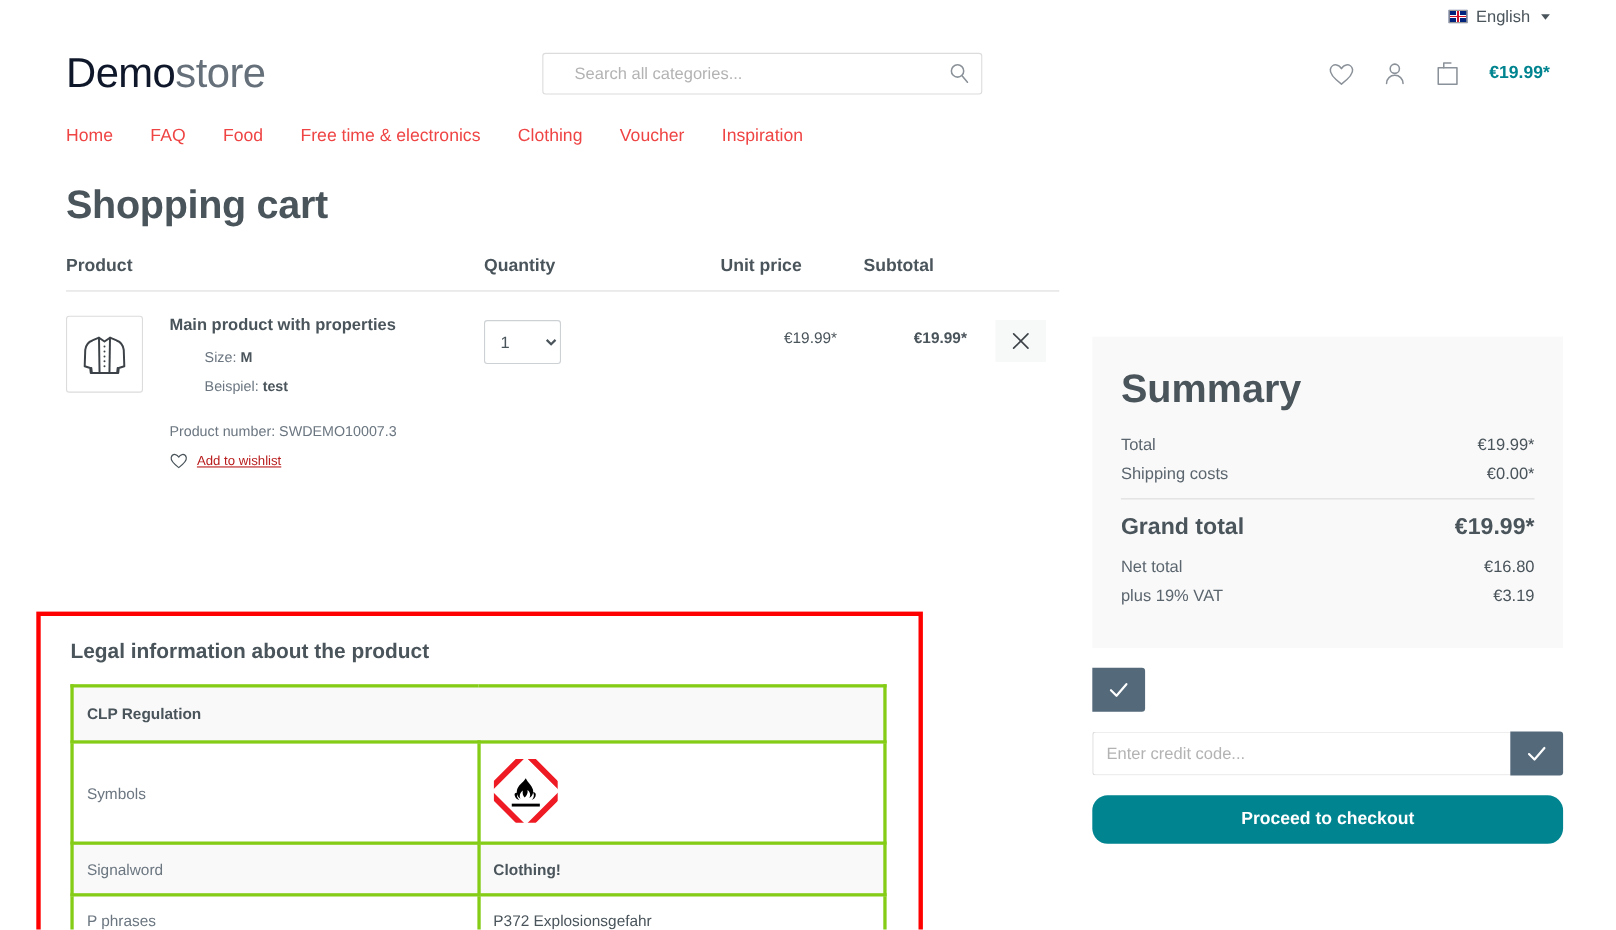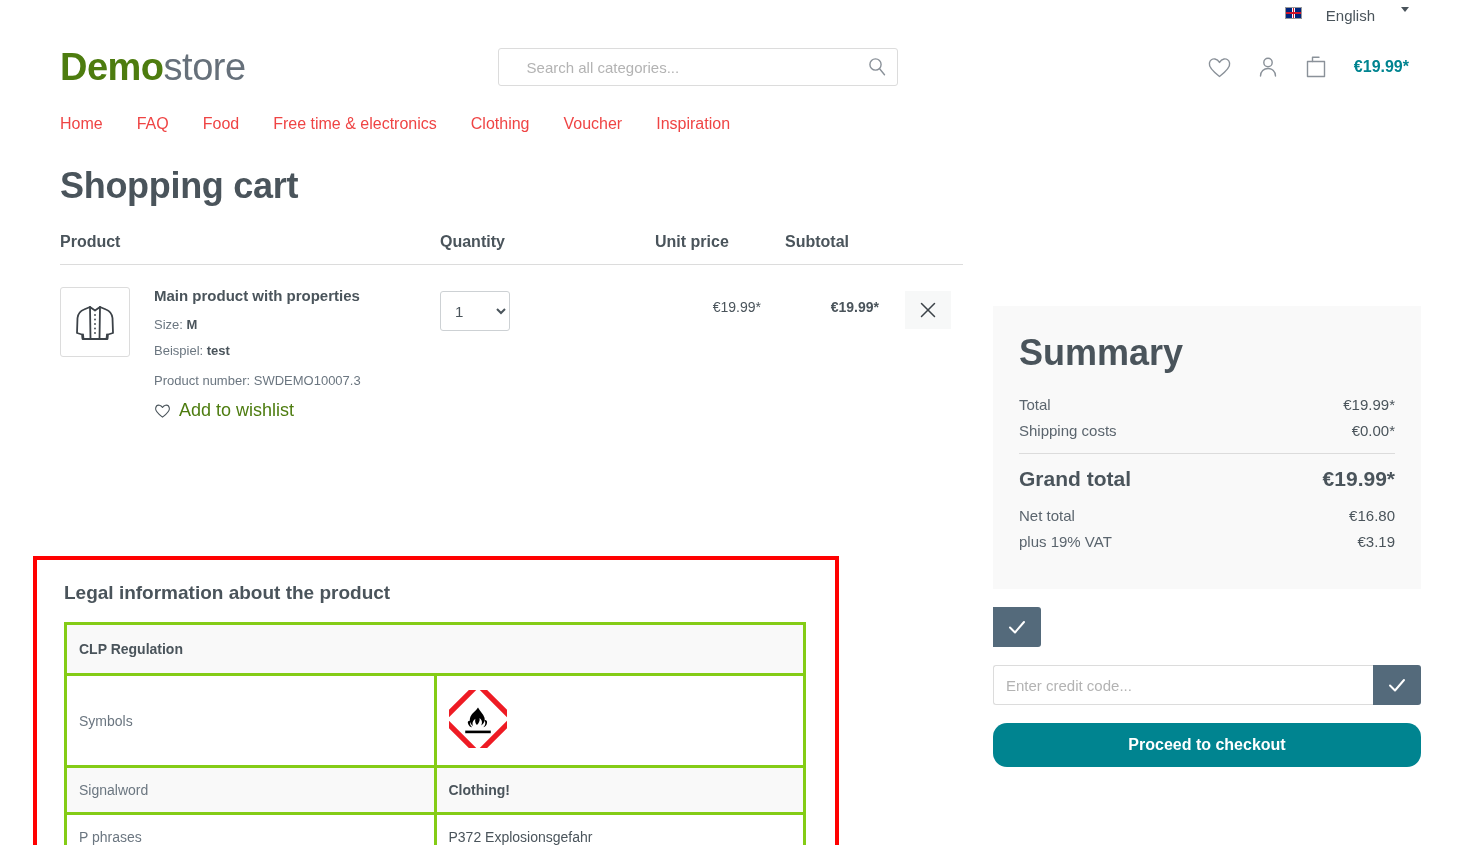--- a/index.html
+++ b/index.html
@@ -18,21 +18,22 @@
   .topbar {
     height: 26px;
     display: flex;
     justify-content: flex-end;
     align-items: center;
     padding-right: 60px;
     padding-top: 4px;
   }
   .lang-select {
     display: flex;
-    gap: 24px;
+    align-items: center;
+    gap: 8px;
     font-size: 15px;
     color: #4a545b;
     cursor: pointer;
   }
   .flag-uk {
     width: 17px; height: 12px;
     display: inline-block;
     position: relative;
     overflow: hidden;
     background: #00247d;
@@ -68,21 +69,21 @@
     padding: 6px 60px 0 60px;
     height: 76px;
   }
   .logo {
     font-size: 38px;
     letter-spacing: -0.5px;
     color: #4a545b;
     white-space: nowrap;
     user-select: none;
   }
-  .logo b { font-weight: 700; color: #4d7c0f; }
+  .logo b { font-weight: 400; color: #0f172a; }
   .logo span { font-weight: 400; color: #66707a; }
 
   .search-wrap {
     margin-left: 252px;
     position: relative;
     width: 400px;
   }
   .search-input {
     width: 100%;
     height: 38px;
@@ -193,35 +194,37 @@
     font-weight: 700;
     font-size: 15px;
     color: #4a545b;
     margin-bottom: 12px;
     line-height: 1.2;
   }
   .prop-line {
     font-size: 13px;
     color: #6b7680;
     margin-bottom: 11px;
+    margin-left: 32px;
   }
   .prop-line b { color: #4a545b; font-weight: 700; }
   .prod-number {
     font-size: 13px;
     color: #6b7680;
-    margin-top: 15px;
+    margin-top: 26px;
     margin-bottom: 12px;
   }
   .wishlist {
     display: flex; align-items: center; gap: 8px;
     cursor: pointer;
   }
   .wishlist span {
-    font-size: 18px;
-    color: #4d7c0f;
+    font-size: 12px;
+    color: #b91c1c;
+    text-decoration: underline;
   }
 
   .qty-col { width: 215px; padding-top: 4px; }
   .qty-select {
     width: 70px; height: 40px;
     border: 1px solid #cdd1d4;
     border-radius: 3px;
     font-size: 15px;
     color: #4a545b;
     font-family: "Liberation Sans", sans-serif;

